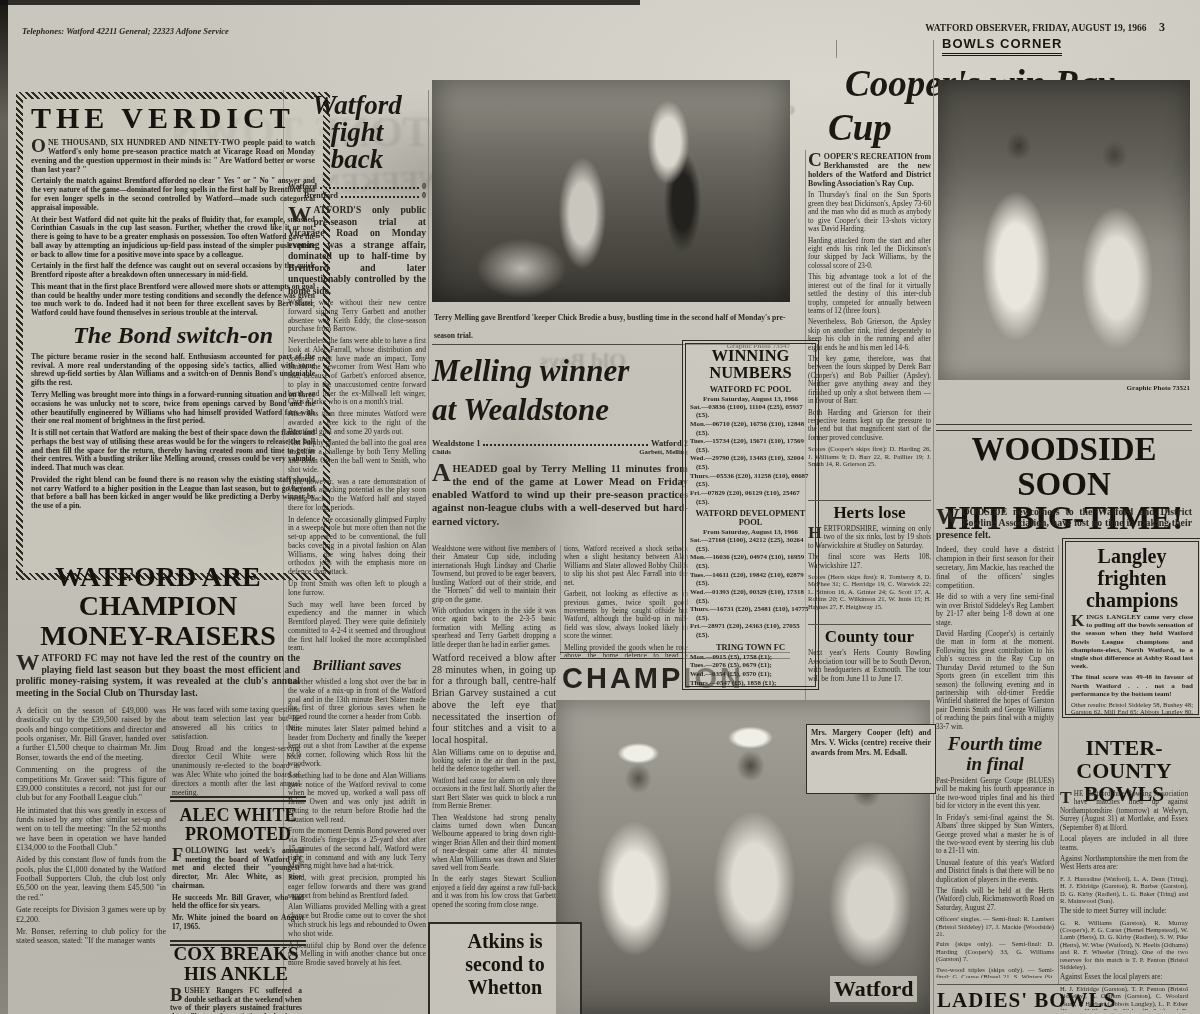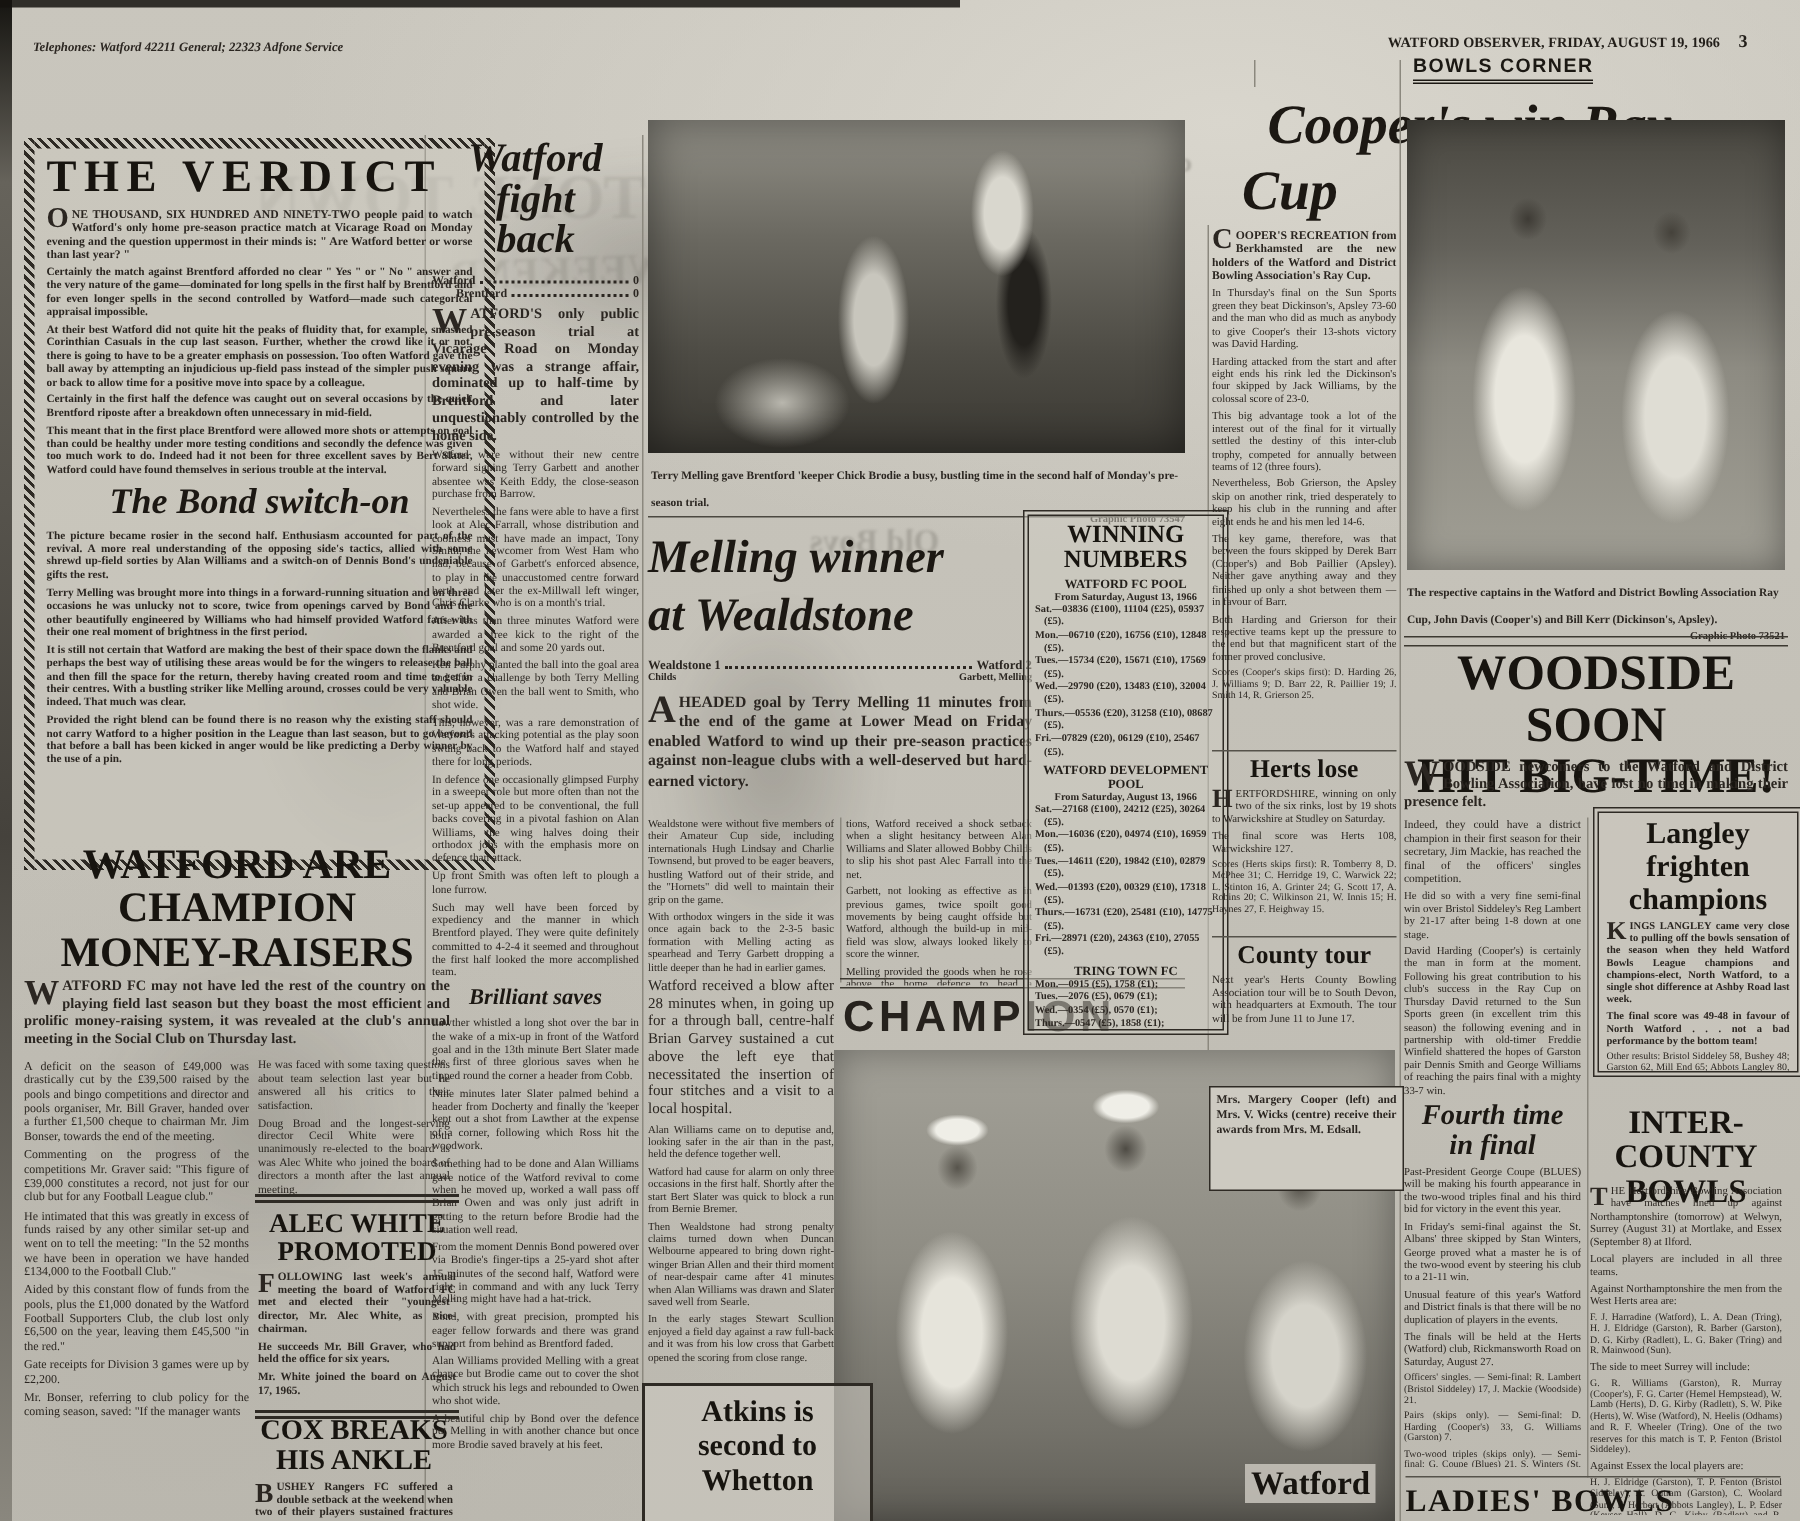--- a/index.html
+++ b/index.html
@@ -92,21 +92,21 @@
   </div>
   <div class="abs" style="left:16px;top:652px;width:284px;">
     <div class="p lg dc">WATFORD FC may not have led the rest of the country on the playing field last season but they boast the most efficient and prolific money-raising system, it was revealed at the club's annual meeting in the Social Club on Thursday last.</div>
   </div>
   <div class="abs" style="left:16px;top:706px;width:150px;height:308px;overflow:hidden;">
     <div class="p" style="font-size:8px;">A deficit on the season of £49,000 was drastically cut by the £39,500 raised by the pools and bingo competitions and director and pools organiser, Mr. Bill Graver, handed over a further £1,500 cheque to chairman Mr. Jim Bonser, towards the end of the meeting.</div>
     <div class="p" style="font-size:8px;">Commenting on the progress of the competitions Mr. Graver said: "This figure of £39,000 constitutes a record, not just for our club but for any Football League club."</div>
     <div class="p" style="font-size:8px;">He intimated that this was greatly in excess of funds raised by any other similar set-up and went on to tell the meeting: "In the 52 months we have been in operation we have handed £134,000 to the Football Club."</div>
     <div class="p" style="font-size:8px;">Aided by this constant flow of funds from the pools, plus the £1,000 donated by the Watford Football Supporters Club, the club lost only £6,500 on the year, leaving them £45,500 "in the red."</div>
     <div class="p" style="font-size:8px;">Gate receipts for Division 3 games were up by £2,200.</div>
-    <div class="p" style="font-size:8px;">Mr. Bonser, referring to club policy for the coming season, saved: "If the manager wants</div>
+    <div class="p" style="font-size:8px;">Mr. Bonser, referring to club policy for the stated season, stated: "If the manager wants</div>
   </div>
   <div class="abs" style="left:172px;top:706px;width:128px;">
     <div class="p" style="font-size:7.6px;">He was faced with some taxing questions about team selection last year but he answered all his critics to their satisfaction.</div>
     <div class="p" style="font-size:7.6px;">Doug Broad and the longest-serving director Cecil White were both unanimously re-elected to the board as was Alec White who joined the board of directors a month after the last annual meeting.</div>
   </div>
 
   <div class="abs" style="left:170px;top:796px;width:132px;border-top:6px double #2e2a24;border-bottom:6px double #2e2a24;padding:4px 2px;overflow:hidden;height:130px;">
     <div class="ser c" style="font-size:18px;font-weight:bold;line-height:1.05;color:#17140f;">
       <div>ALEC WHITE</div>
       <div>PROMOTED</div>
@@ -284,21 +284,20 @@
 
   <div class="abs" style="left:938px;top:80px;width:252px;height:300px;
     background:
       radial-gradient(ellipse 17px 19px at 32% 22%, #3e3b35 0%, rgba(0,0,0,0) 75%),
       radial-gradient(ellipse 46px 100px at 31% 62%, #e8e6dd 0%, #e8e6dd 42%, rgba(0,0,0,0) 75%),
       radial-gradient(ellipse 17px 19px at 70% 25%, #45423b 0%, rgba(0,0,0,0) 75%),
       radial-gradient(ellipse 48px 95px at 71% 66%, #dfddd4 0%, #dfddd4 42%, rgba(0,0,0,0) 75%),
       linear-gradient(180deg,#4a4841 0%,#63615a 28%,#8d8b82 55%,#a09e94 100%);
     box-shadow:inset 0 0 24px rgba(0,0,0,.4);"></div>
   <div class="abs" style="left:938px;top:384px;width:252px;">
-    <span class="cap">The respective captains in the Watford and District Bowling Association Ray Cup, John Davis (Cooper's) and Bill Kerr (Dickinson's, Apsley).</span>
     <span class="credit" style="display:inline;float:right;">Graphic Photo 73521</span>
   </div>
 
   <div class="abs hr2" style="left:936px;top:424px;width:256px;"></div>
   <div class="abs ser c" style="left:936px;top:432px;width:256px;font-size:33px;font-weight:bold;line-height:1.05;color:#17140f;">
     <div>WOODSIDE SOON</div>
     <div>HIT BIG-TIME!</div>
   </div>
   <div class="abs" style="left:936px;top:506px;width:256px;">
     <div class="p dc" style="font-size:9.8px;font-weight:bold;">WOODSIDE newcomers to the Watford and District Bowling Association, have lost no time in making their presence felt.</div>

